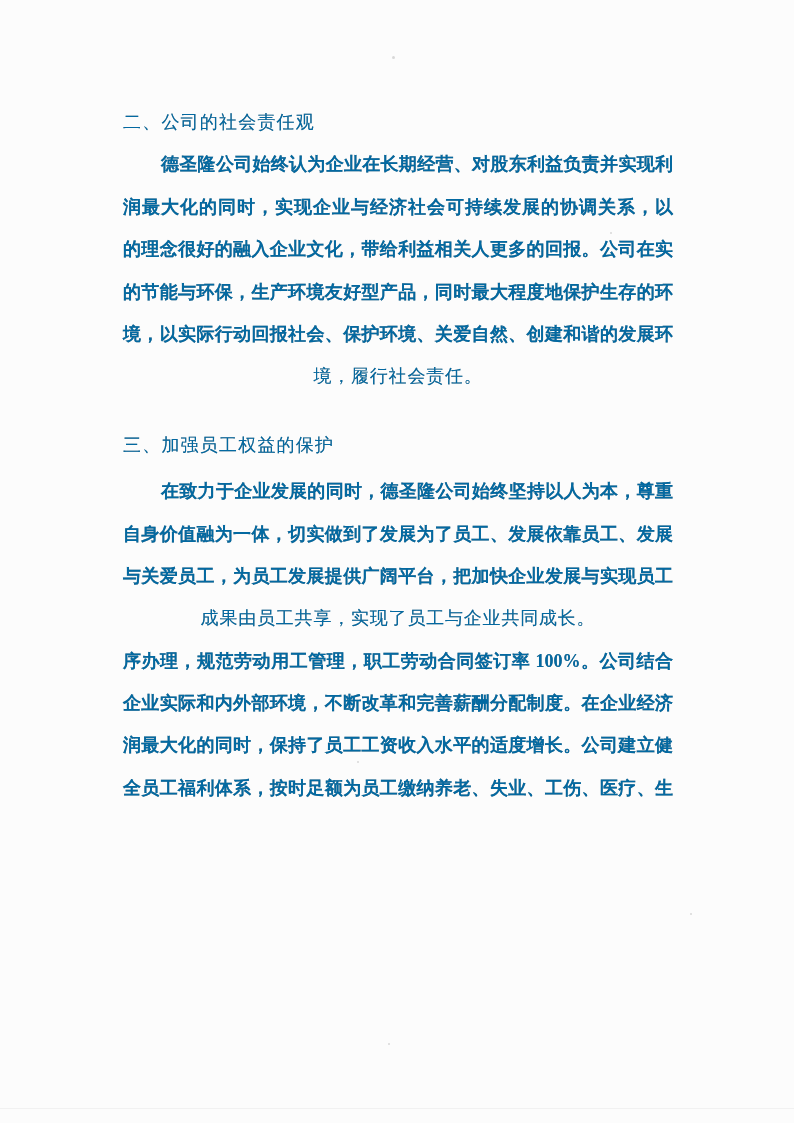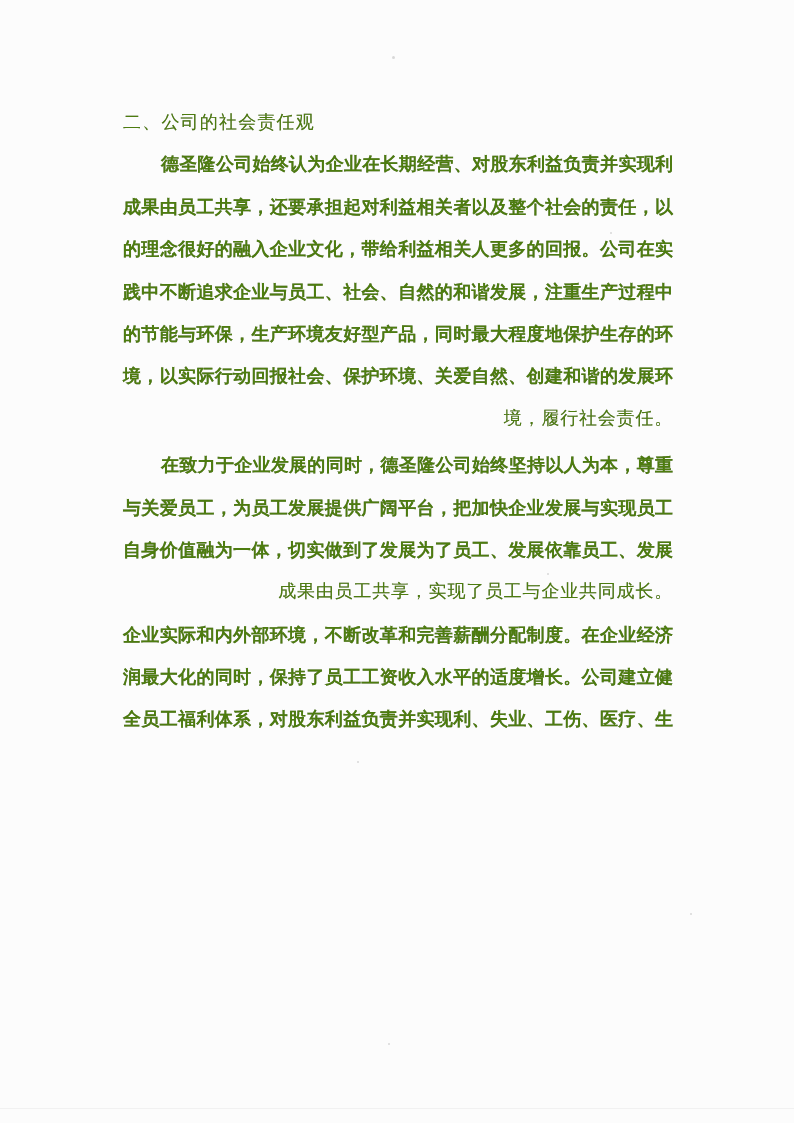--- a/index.html
+++ b/index.html
@@ -3,41 +3,41 @@
 <meta charset="utf-8">
 <style>
   html, body { margin: 0; padding: 0; }
   .doc-page {
     position: relative;
     width: 794px;
     height: 1123px;
     background: #fcfcfc;
     overflow: hidden;
     font-family: "Liberation Serif", "DejaVu Serif", serif;
-    color: #4d7c0f;
+    color: #0369a1;
   }
   .text-block {
     position: absolute;
     left: 123px;
     top: 101px;
     width: 550px;
   }
   .line {
     height: 42.4px;
     line-height: 42.4px;
     font-size: 18px;
     text-shadow: 0 0 0.5px rgba(70,70,70,0.55);
   }
   .full {
     text-align: justify;
     text-align-last: justify;
     font-weight: bold;
   }
   .first { text-indent: 38px; }
-  .last  { text-align: right; letter-spacing: 0.8px; font-family: Liberation Mono, monospace; }
+  .last  { text-align: center; letter-spacing: 0.8px; }
   .heading { text-align: left; letter-spacing: 1.2px; }
   .heading-gap { margin-top: 26px; }
   .para-gap { margin-top: 4px; }
   .speck {
     position: absolute;
     background: rgba(90,90,90,0.22);
     border-radius: 50%;
   }
   .page-edge {
     position: absolute;
@@ -50,40 +50,41 @@
 </head>
 <body>
 
 <div class="doc-page">
   <div class="text-block">
 
     <div class="line heading">二、公司的社会责任观</div>
 
     <div>
       <div class="line full first">德圣隆公司始终认为企业在长期经营、对股东利益负责并实现利</div>
-      <div class="line full">成果由员工共享，还要承担起对利益相关者以及整个社会的责任，以</div>
+      <div class="line full">润最大化的同时，实现企业与经济社会可持续发展的协调关系，以</div>
       <div class="line full">的理念很好的融入企业文化，带给利益相关人更多的回报。公司在实</div>
-      <div class="line full">践中不断追求企业与员工、社会、自然的和谐发展，注重生产过程中</div>
       <div class="line full">的节能与环保，生产环境友好型产品，同时最大程度地保护生存的环</div>
       <div class="line full">境，以实际行动回报社会、保护环境、关爱自然、创建和谐的发展环</div>
       <div class="line last">境，履行社会责任。</div>
     </div>
 
+    <div class="line heading heading-gap">三、加强员工权益的保护</div>
 
     <div class="para-gap">
       <div class="line full first">在致力于企业发展的同时，德圣隆公司始终坚持以人为本，尊重</div>
+      <div class="line full">自身价值融为一体，切实做到了发展为了员工、发展依靠员工、发展</div>
       <div class="line full">与关爱员工，为员工发展提供广阔平台，把加快企业发展与实现员工</div>
-      <div class="line full">自身价值融为一体，切实做到了发展为了员工、发展依靠员工、发展</div>
       <div class="line last">成果由员工共享，实现了员工与企业共同成长。</div>
     </div>
 
     <div>
+      <div class="line full">序办理，规范劳动用工管理，职工劳动合同签订率 100%。公司结合</div>
       <div class="line full">企业实际和内外部环境，不断改革和完善薪酬分配制度。在企业经济</div>
       <div class="line full">润最大化的同时，保持了员工工资收入水平的适度增长。公司建立健</div>
-      <div class="line full">全员工福利体系，对股东利益负责并实现利、失业、工伤、医疗、生</div>
+      <div class="line full">全员工福利体系，按时足额为员工缴纳养老、失业、工伤、医疗、生</div>
     </div>
 
   </div>
 
   <div class="speck" style="left:392px; top:56px;  width:3px; height:3px;"></div>
   <div class="speck" style="left:547px; top:573px; width:2px; height:2px;"></div>
   <div class="speck" style="left:610px; top:232px; width:2px; height:2px;"></div>
   <div class="speck" style="left:357px; top:761px; width:2px; height:2px;"></div>
   <div class="speck" style="left:690px; top:913px; width:2px; height:2px;"></div>
   <div class="speck" style="left:388px; top:1043px; width:2px; height:2px;"></div>

